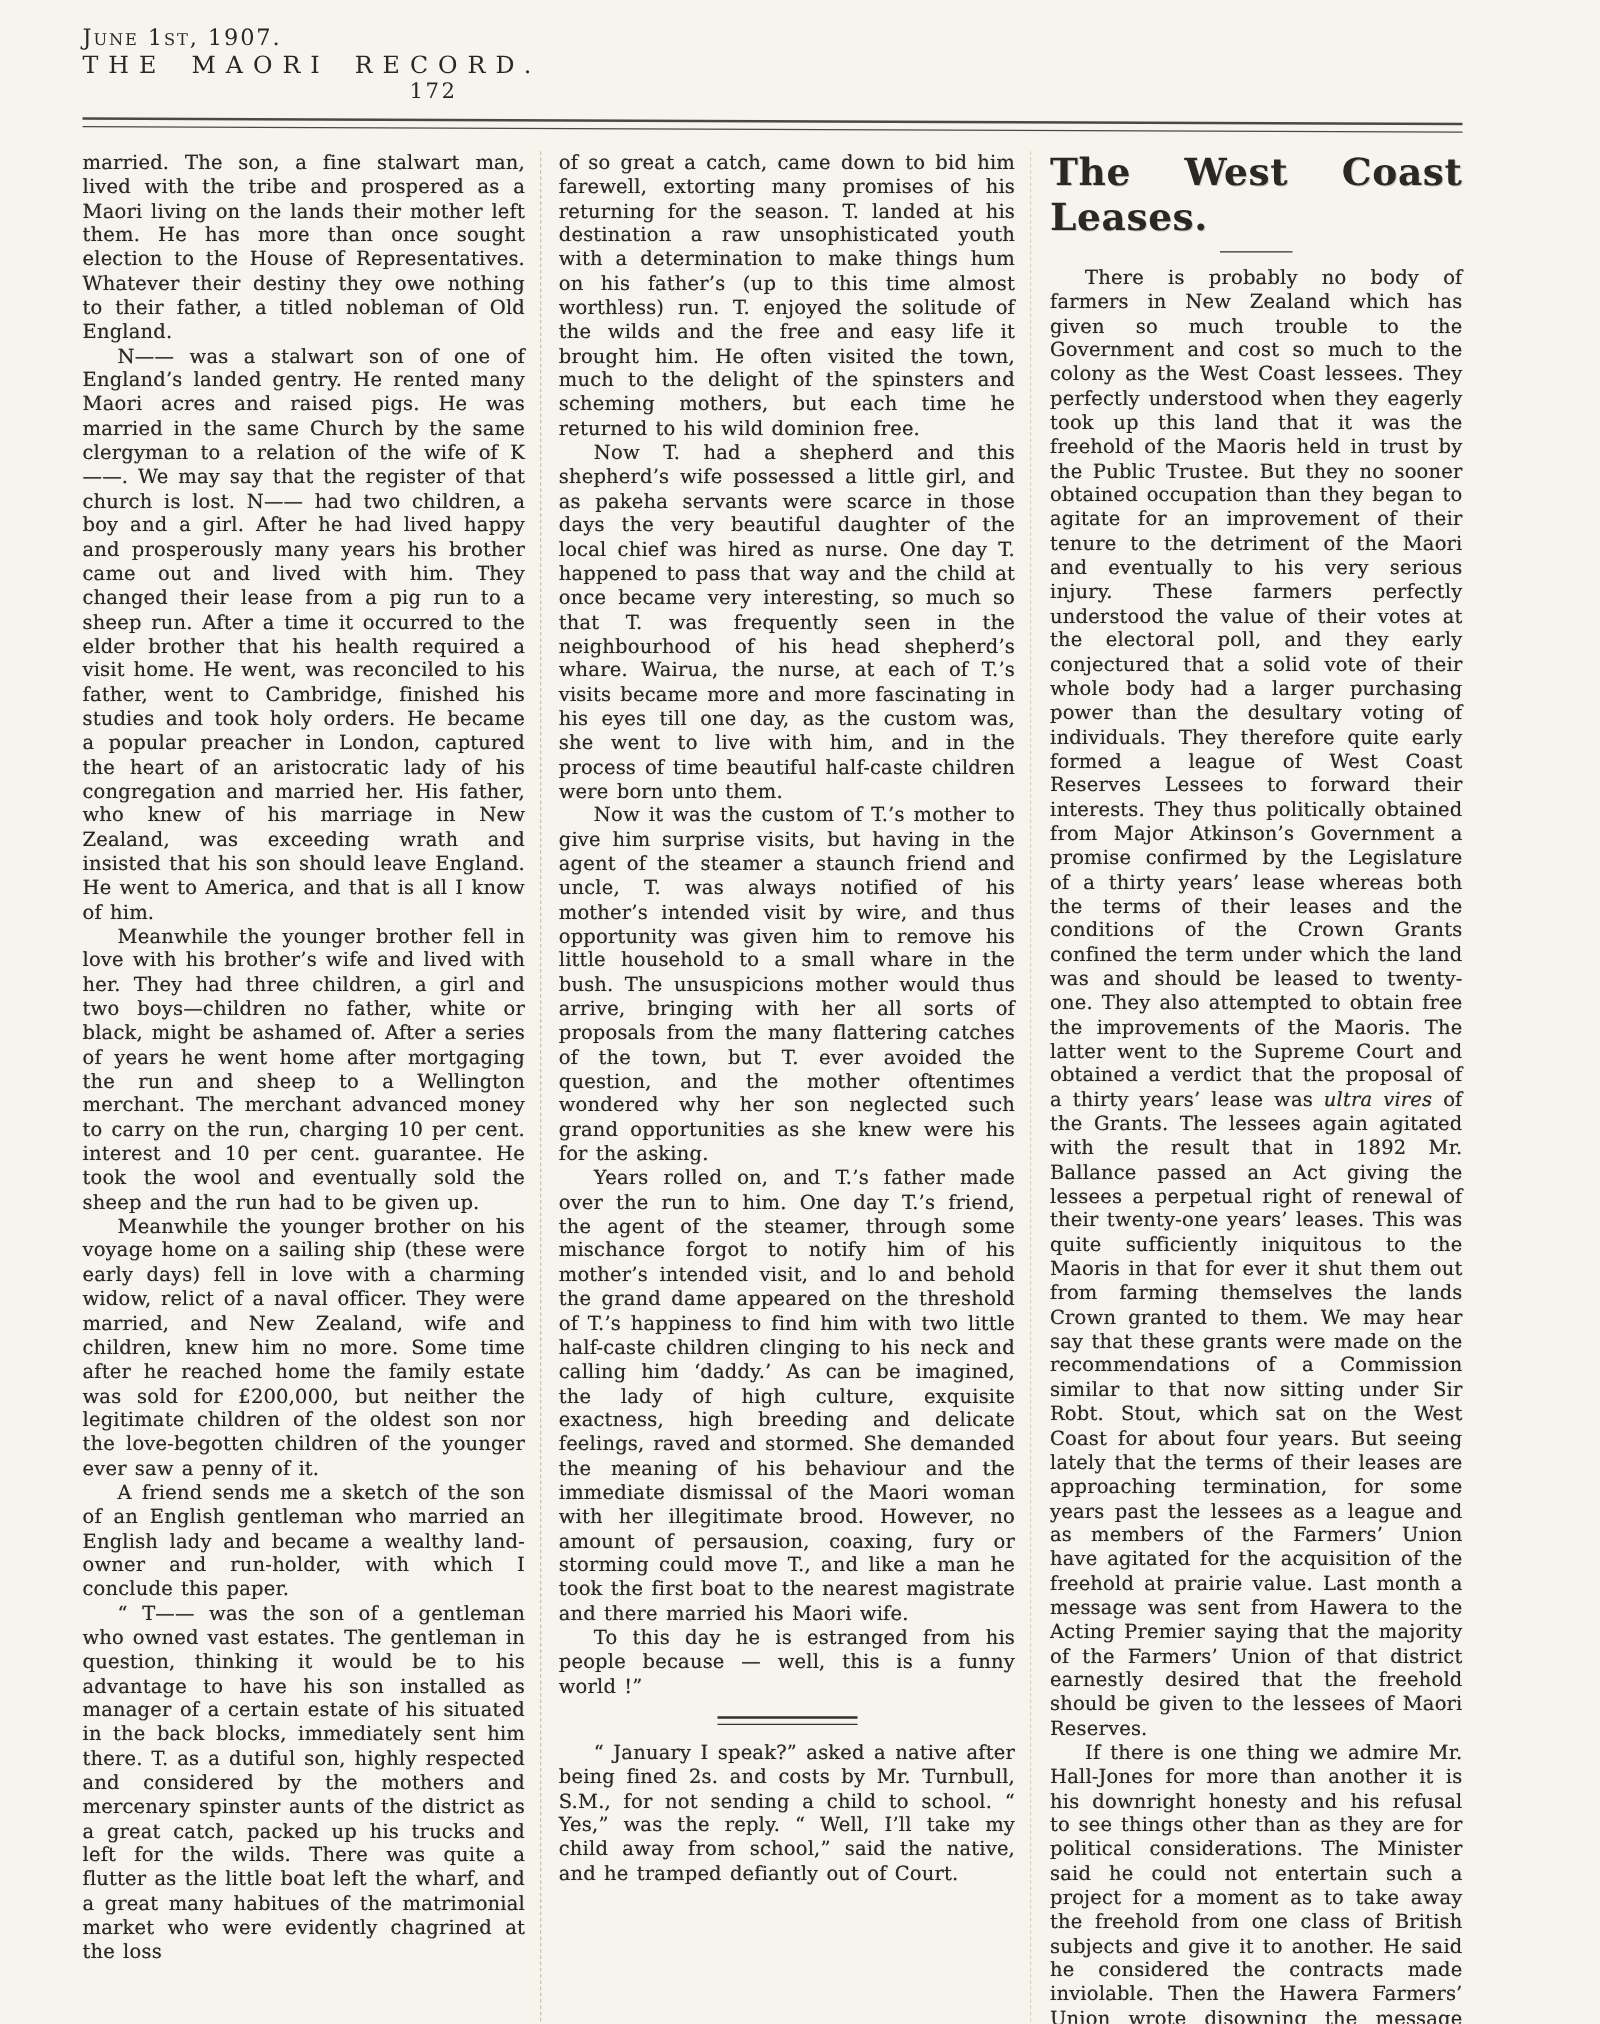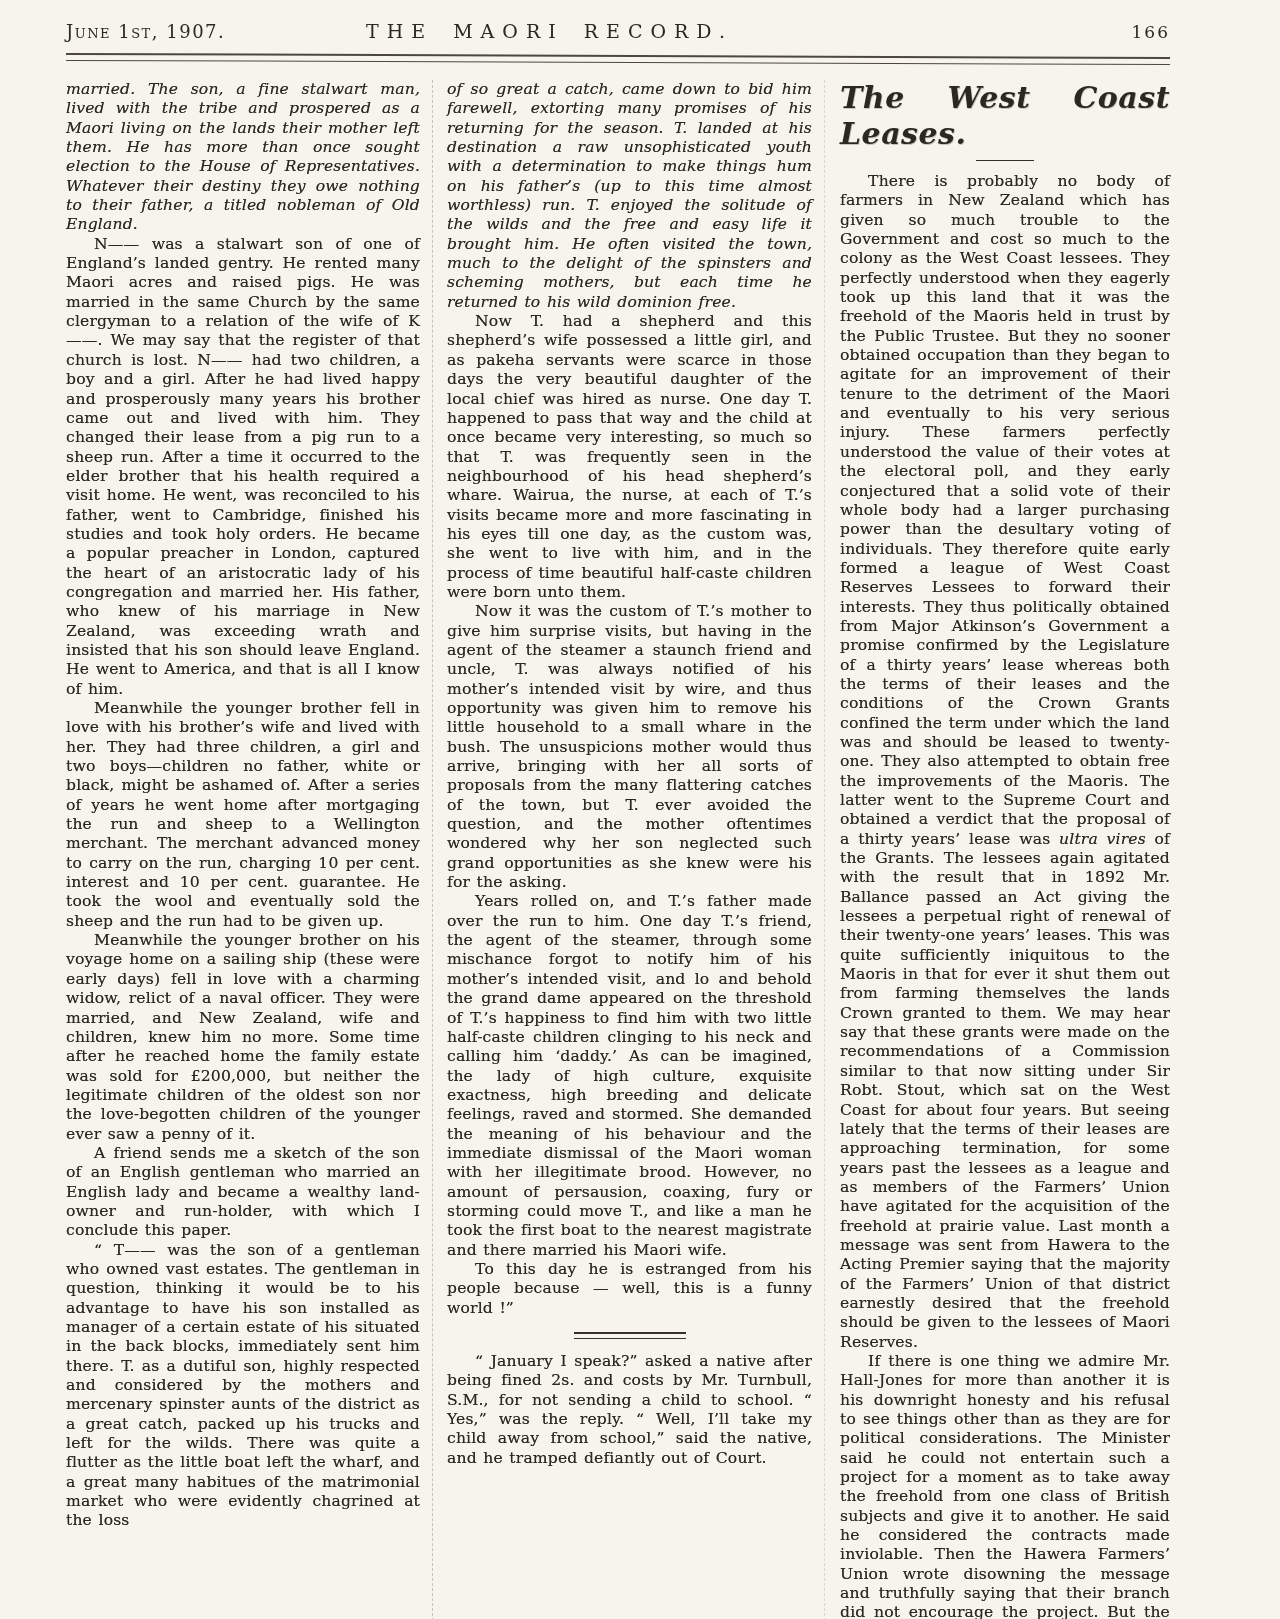--- a/index.html
+++ b/index.html
@@ -6,21 +6,21 @@
   body {
     width:1280px; height:1619px;
     background:#f6f4ed;
     font-family:"DejaVu Serif", serif;
     color:#2b2822;
     overflow:hidden;
   }
   .page { padding:20px 110px 0 66px; position:relative; }
 
   
-  .masthead { display:flex; align-items:baseline; }
+  .masthead { display:flex; align-items:baseline;flex-direction:column; }
   .m-date   { width:300px; font-size:18px; font-variant:small-caps; letter-spacing:1.5px; }
   .m-title  { flex:1; text-align:left; font-size:19px; letter-spacing:8px; word-spacing:6px; }
   .m-page   { width:300px; text-align:right; font-size:17px; letter-spacing:2px; }
 
   .double-rule {
     margin-top:13px; height:5px;
     border-top:2px solid #35312a;
     border-bottom:1.6px solid #35312a;
     transform:rotate(0.22deg);
     opacity:.88;
@@ -31,21 +31,21 @@
   .col {
     font-size:15.6px; line-height:19.35px;
     text-align:justify;
     word-spacing:0.09em; letter-spacing:0.15px;
     text-shadow:0 0 0.55px rgba(43,40,34,0.65);
   }
   .col-mid   { border-left:1px dashed #c8c2b2; margin-left:12px; padding-left:14px; }
   .col-right { border-left:1px dashed #dcd6c6; margin-left:12px; padding-left:15px; }
 
   p { margin:0; text-indent:1.8em; }
-  p.cont { text-indent:0;font-style:italic; }
+  p.cont { text-indent:0; }
 
   .story-sep {
     width:112px; height:4px;
     margin:14px auto 13px;
     border-top:2.4px solid #35312a;
     border-bottom:1.8px solid #35312a;
   }
 
   .art-head {
     margin:0; text-indent:0; 
@@ -58,21 +58,21 @@
   i { font-style:italic; }
 </style>
 </head>
 <body>
 
 <div class="page">
 
   <div class="masthead">
     <div class="m-date">June 1st, 1907.</div>
     <div class="m-title">THE MAORI RECORD.</div>
-    <div class="m-page">166</div>
+    <div class="m-page">172</div>
   </div>
 
   <div class="double-rule"></div>
 
   <div class="columns">
 
     <div class="col col-left">
       <p class="cont">married. The son, a fine stalwart man, lived with the tribe and prospered as a Maori living on the lands their mother left them. He has more than once sought election to the House of Representatives. Whatever their destiny they owe nothing to their father, a titled nobleman of Old England.</p>
       <p>N—— was a stalwart son of one of England’s landed gentry. He rented many Maori acres and raised pigs. He was married in the same Church by the same clergyman to a relation of the wife of K——. We may say that the register of that church is lost. N—— had two children, a boy and a girl. After he had lived happy and prosperously many years his brother came out and lived with him. They changed their lease from a pig run to a sheep run. After a time it occurred to the elder brother that his health required a visit home. He went, was reconciled to his father, went to Cambridge, finished his studies and took holy orders. He became a popular preacher in London, captured the heart of an aristocratic lady of his congregation and married her. His father, who knew of his marriage in New Zealand, was exceeding wrath and insisted that his son should leave England. He went to America, and that is all I know of him.</p>
       <p>Meanwhile the younger brother fell in love with his brother’s wife and lived with her. They had three children, a girl and two boys—children no father, white or black, might be ashamed of. After a series of years he went home after mortgaging the run and sheep to a Wellington merchant. The merchant advanced money to carry on the run, charging 10 per cent. interest and 10 per cent. guarantee. He took the wool and eventually sold the sheep and the run had to be given up.</p>

